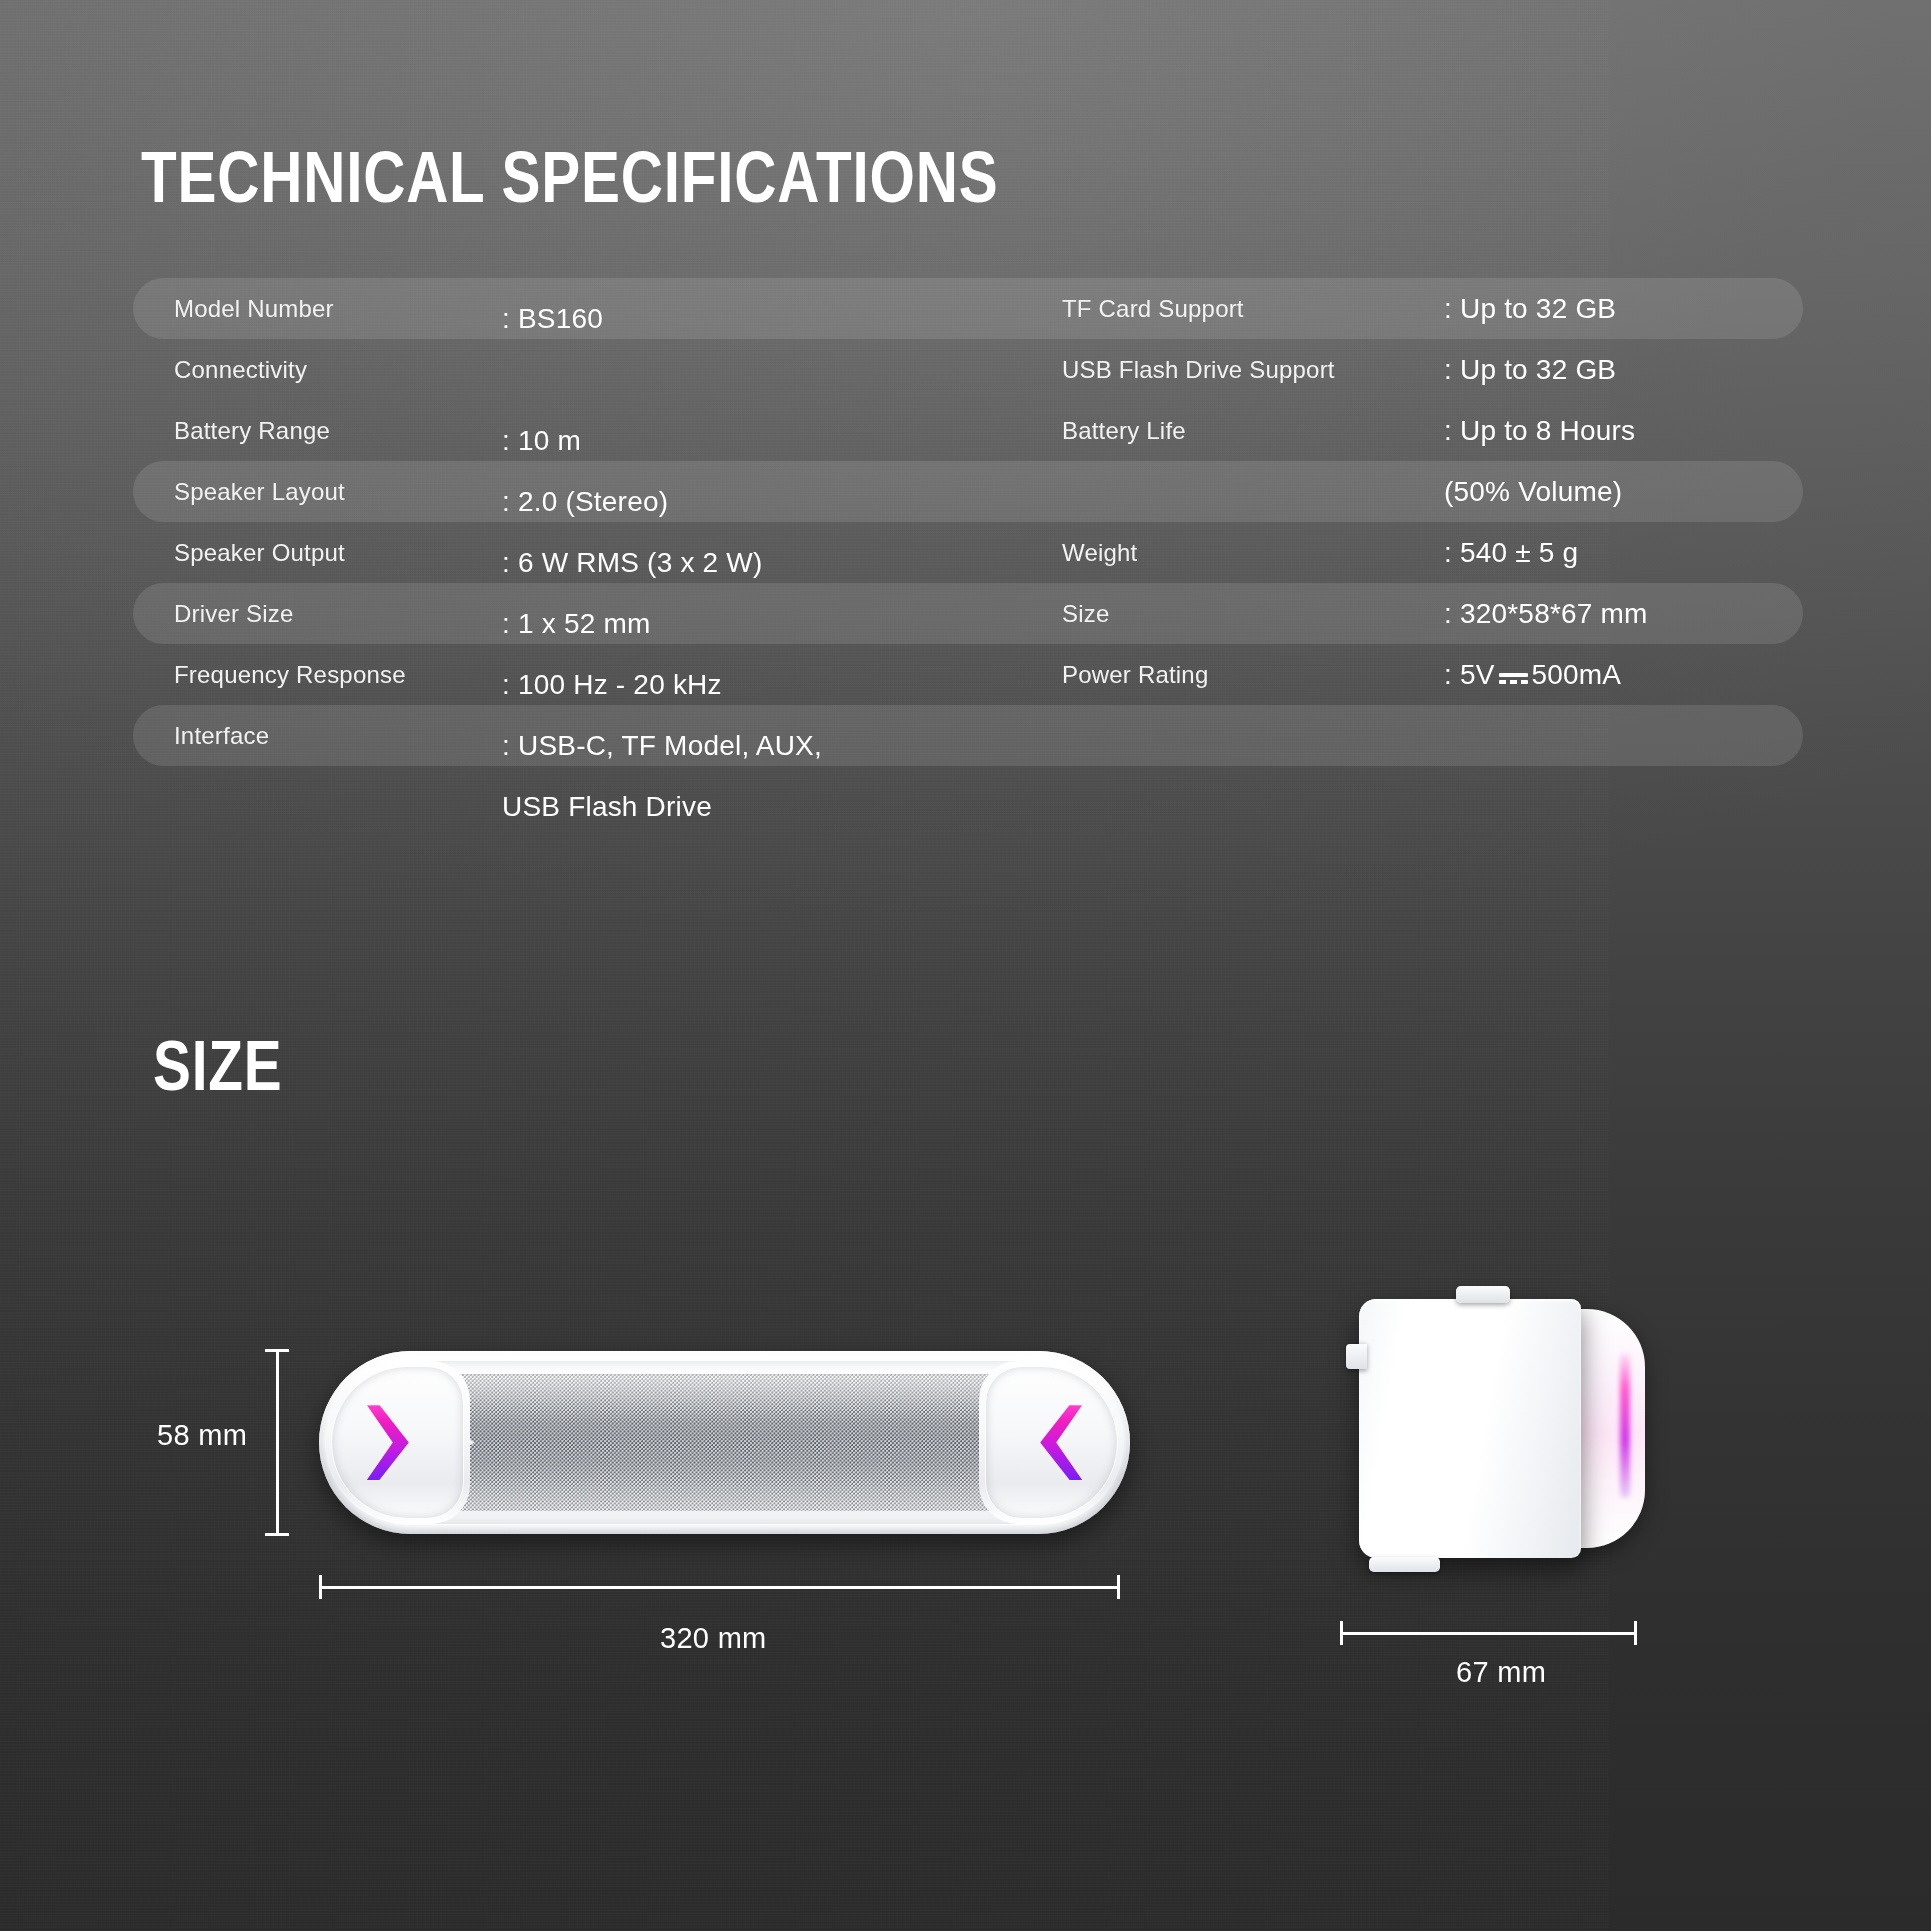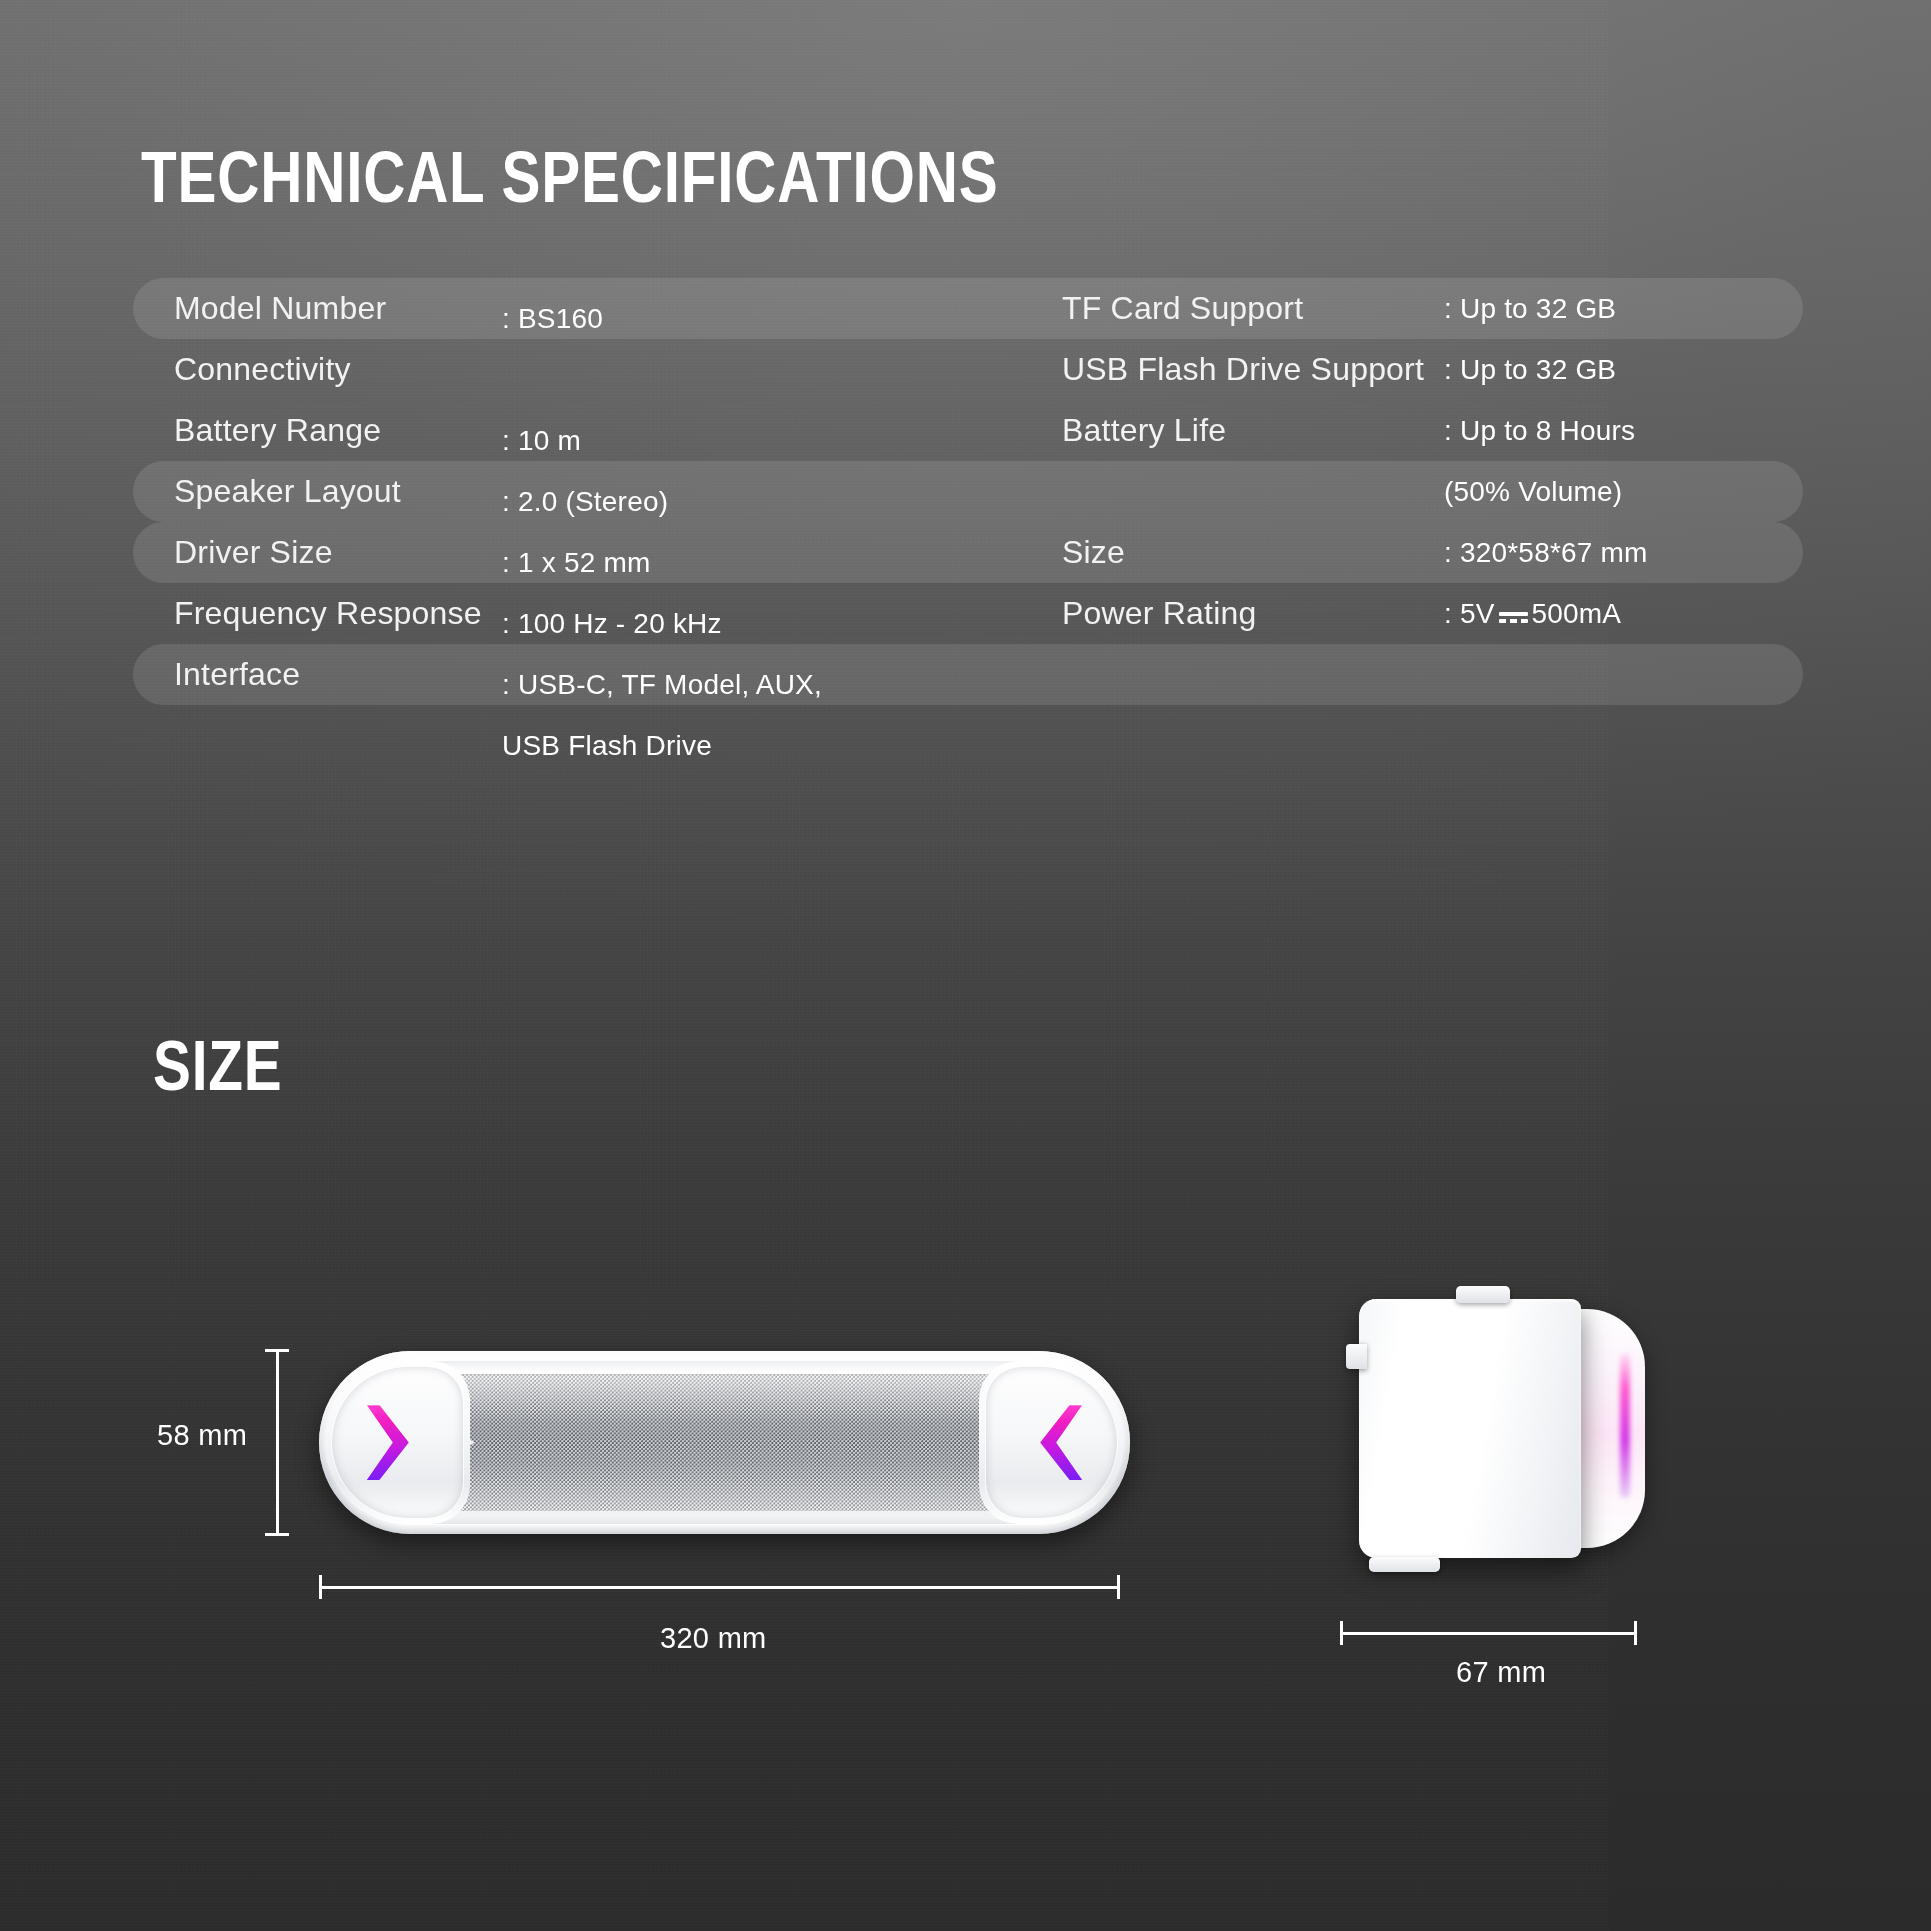--- a/index.html
+++ b/index.html
@@ -47,21 +47,21 @@
   .spec-row{
     position:relative;
     height:61px;
     display:flex;
     align-items:center;
     border-radius:33px;
   }
   .spec-row.shaded{ background:rgba(255,255,255,0.115); }
 
   .cell-label{
-    font-size:32px; color:#f2f2f2; font-weight:400;
+    font-size:24px; color:#f2f2f2; font-weight:400;
     letter-spacing:0.2px; white-space:nowrap;
   }
   .cell-value{
     font-size:28px; color:#ffffff; font-weight:400;
     letter-spacing:0.2px; white-space:nowrap;
   }
   .c1{ position:absolute; left:41px;  }
   .c2{ position:absolute; left:369px;margin-top:20px; }
   .c3{ position:absolute; left:929px; }
   .c4{ position:absolute; left:1311px;}
@@ -224,20 +224,26 @@
       <span class="cell-value c4">: Up to 8 Hours</span>
     </div>
 
     <div class="spec-row shaded">
       <span class="cell-label c1">Speaker Layout</span>
       <span class="cell-value c2">: 2.0 (Stereo)</span>
       <span class="cell-label c3"></span>
       <span class="cell-value c4">(50% Volume)</span>
     </div>
 
+    <div class="spec-row">
+      <span class="cell-label c1">Speaker Output</span>
+      <span class="cell-value c2">: 6 W RMS (3 x 2 W)</span>
+      <span class="cell-label c3">Weight</span>
+      <span class="cell-value c4">: 540 ± 5 g</span>
+    </div>
 
     <div class="spec-row shaded">
       <span class="cell-label c1">Driver Size</span>
       <span class="cell-value c2">: 1 x 52 mm</span>
       <span class="cell-label c3">Size</span>
       <span class="cell-value c4">: 320*58*67 mm</span>
     </div>
 
     <div class="spec-row">
       <span class="cell-label c1">Frequency Response</span>

